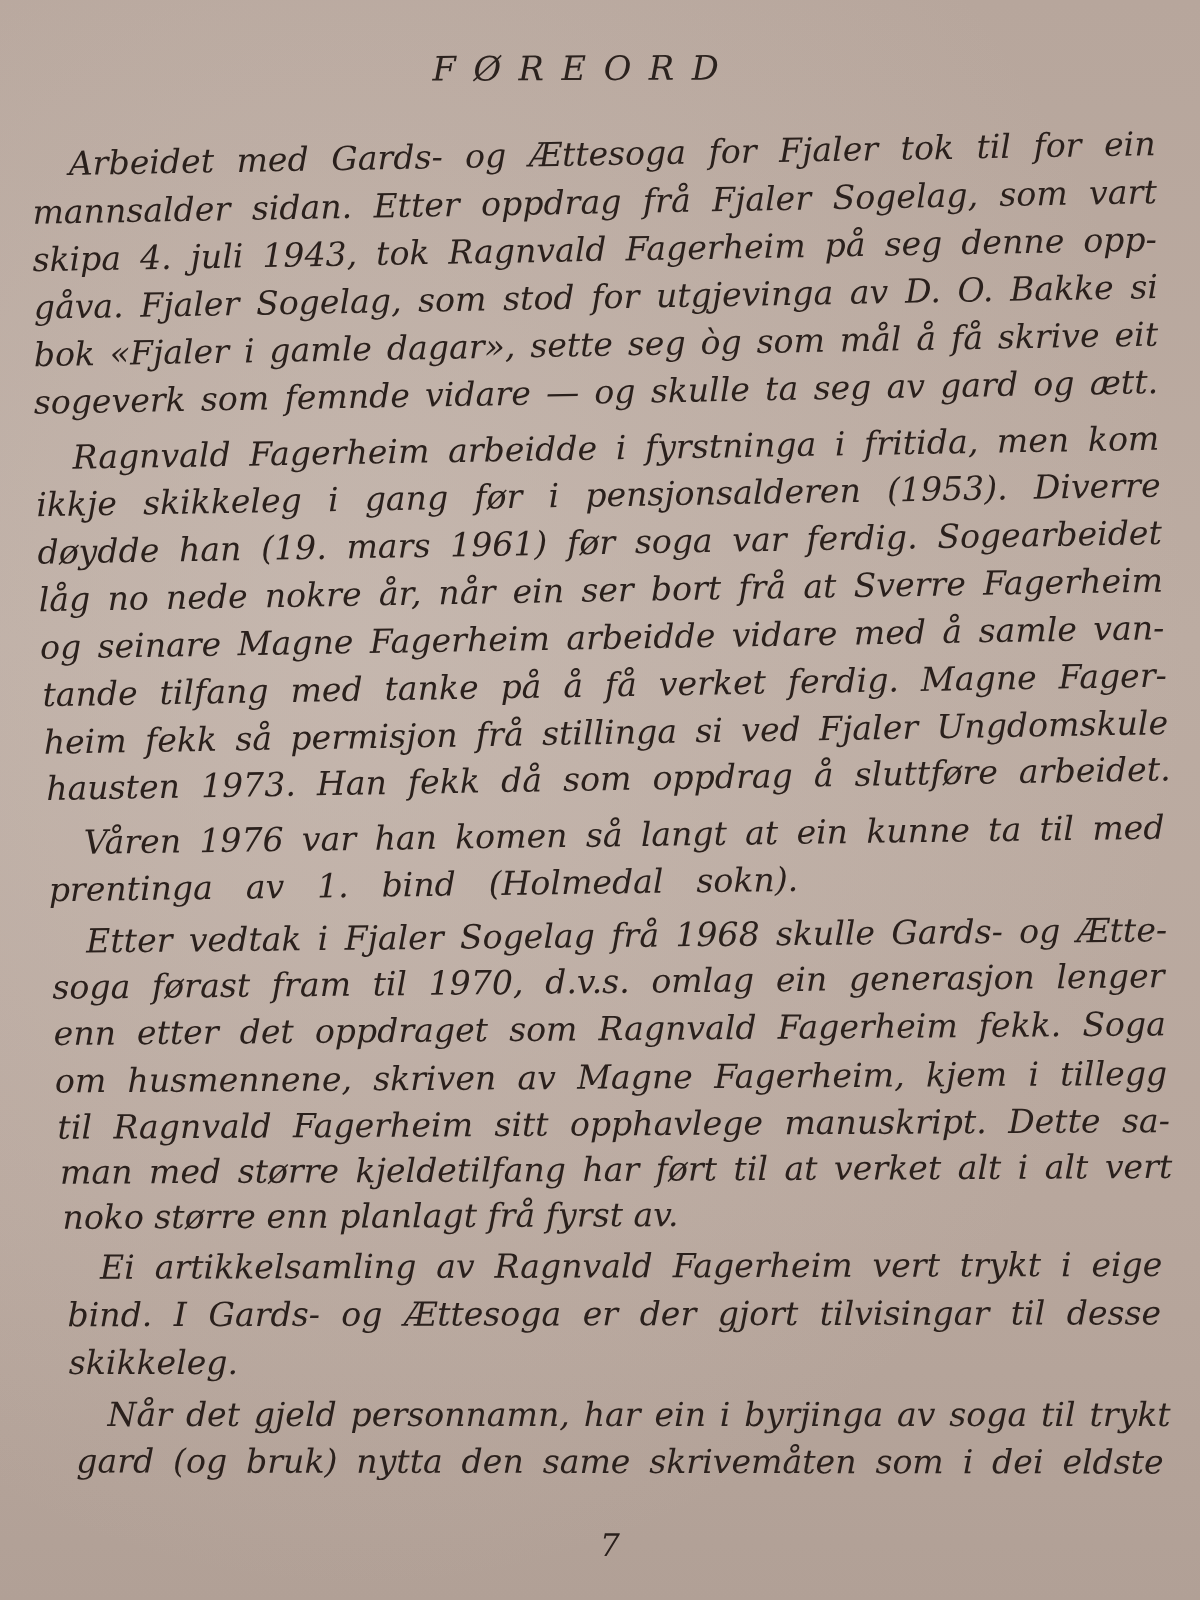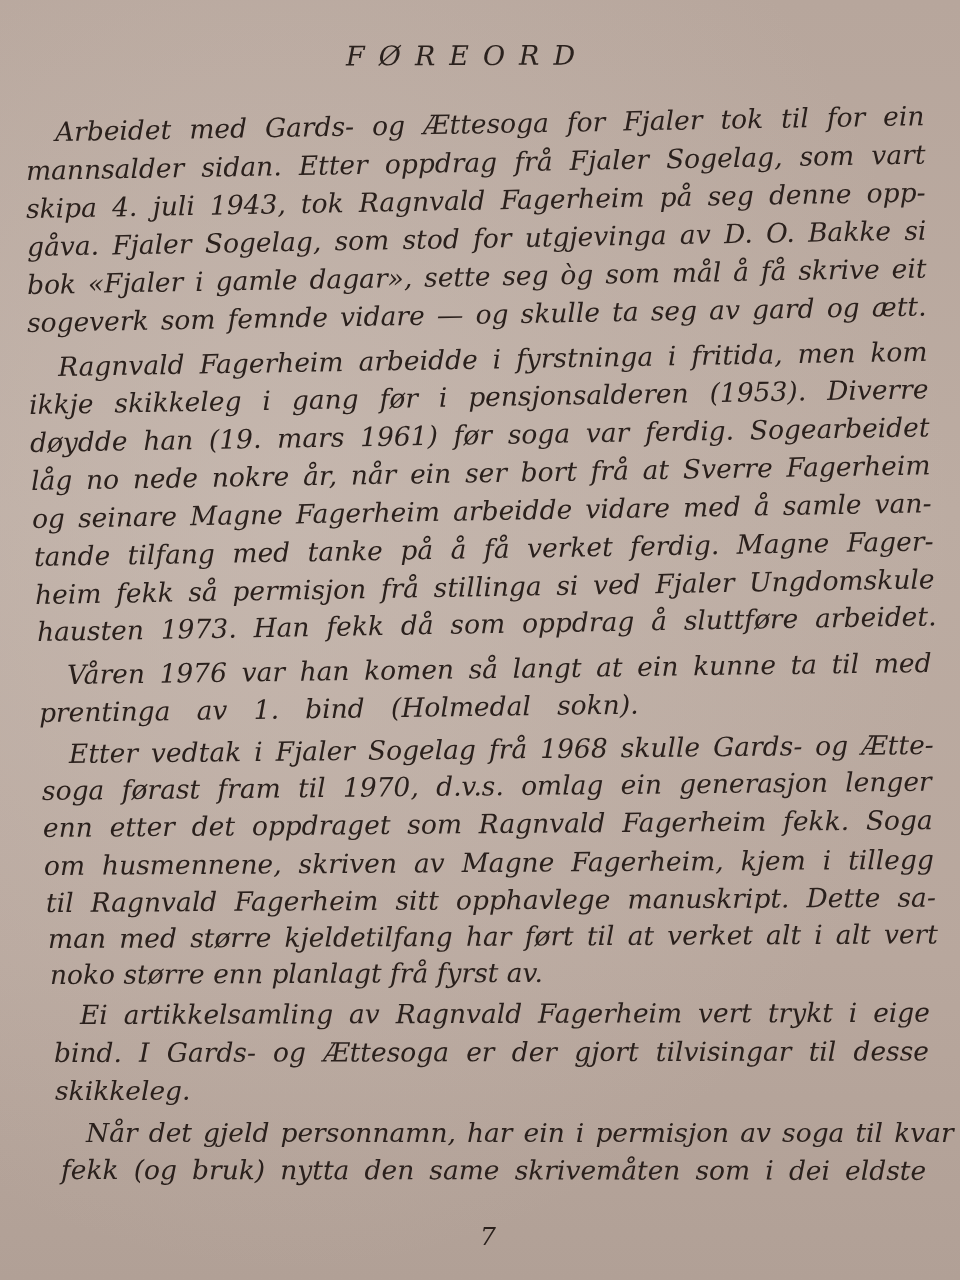--- a/index.html
+++ b/index.html
@@ -93,18 +93,18 @@
     <div class="line" style="left: 50px; top: 947px; transform: rotate(-0.25deg); display: inline-block;">noko større enn planlagt frå fyrst av.</div>
   </div>
 
   <div>
     <div class="line" style="left: 80px; top: 987px; transform: rotate(-0.15deg); display: inline-block; word-spacing: 7.45699px;">Ei artikkelsamling av Ragnvald Fagerheim vert trykt i eige</div>
     <div class="line" style="left: 54px; top: 1025px; transform: rotate(-0.1deg); display: inline-block; word-spacing: 8.75877px;">bind. I Gards- og Ættesoga er der gjort tilvisingar til desse</div>
     <div class="line" style="left: 55px; top: 1063px; transform: rotate(0deg); display: inline-block;">skikkeleg.</div>
   </div>
 
   <div>
-    <div class="line" style="left: 86px; top: 1105px; transform: rotate(0deg); display: inline-block; word-spacing: 2.64773px;">Når det gjeld personnamn, har ein i permisjon av soga til kvar</div>
-    <div class="line" style="left: 61px; top: 1142px; transform: rotate(0.05deg); display: inline-block; word-spacing: 6.6817px;">fekk (og bruk) nytta den same skrivemåten som i dei eldste</div>
+    <div class="line" style="left: 86px; top: 1105px; transform: rotate(0deg); display: inline-block; word-spacing: 2.64773px;">Når det gjeld personnamn, har ein i byrjinga av soga til trykt</div>
+    <div class="line" style="left: 61px; top: 1142px; transform: rotate(0.05deg); display: inline-block; word-spacing: 6.6817px;">gard (og bruk) nytta den same skrivemåten som i dei eldste</div>
   </div>
 
   <div class="pagenum">7</div>
 </div>
 
 </body></html>

